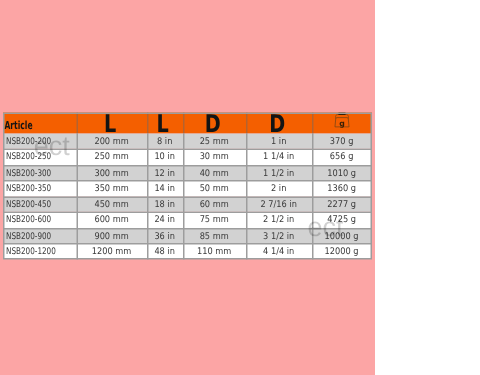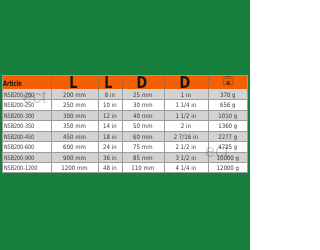--- a/index.html
+++ b/index.html
@@ -1,18 +1,18 @@
 <!DOCTYPE html>
 <html><head>
 <meta charset="utf-8">
 <style>
   html,body{margin:0;padding:0;}
   body{width:250px;height:250px;background:#ffffff;
        font-family:"Liberation Sans",sans-serif;overflow:hidden;}
-  .page{position:relative;width:250px;height:250px;overflow:hidden;background:#15803d;}
+  .page{position:relative;width:250px;height:250px;overflow:hidden;background:#fca5a5;}
 
   
   .watermark{position:absolute;color:#000;opacity:.18;font-weight:400;
              font-family:"Liberation Sans",sans-serif;pointer-events:none;
              white-space:nowrap;letter-spacing:0px;z-index:6;line-height:1;}
   .wm1{left:22.5px;top:87.5px;font-size:18px;}
   .wm2{left:205px;top:142px;font-size:18px;}
 
   
     .tbl{position:absolute;left:2px;top:74.9px;width:245.5px;height:98.1px;}

